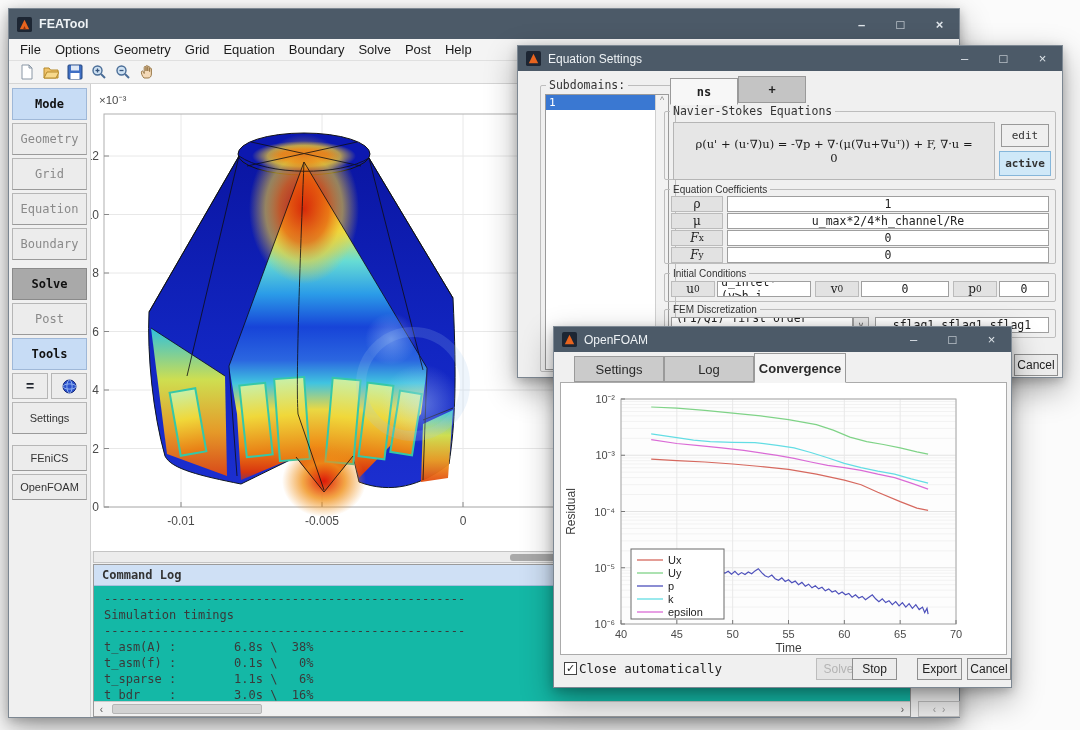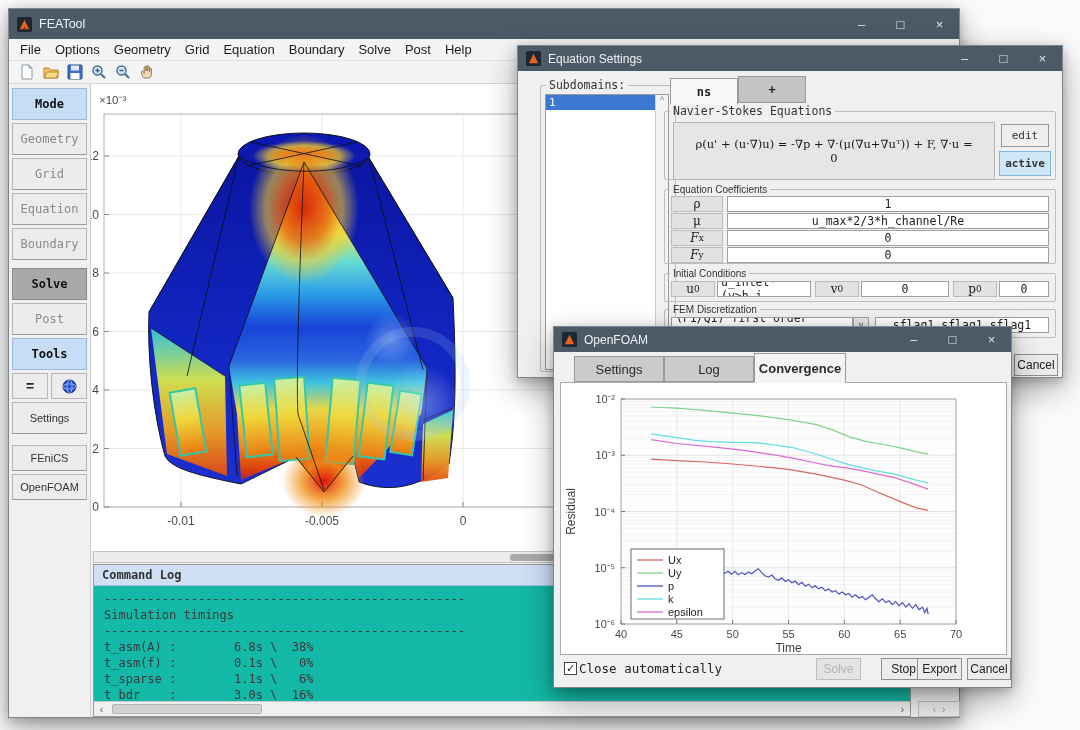--- a/index.html
+++ b/index.html
@@ -9,21 +9,21 @@
          box-shadow:0 12px 30px rgba(0,0,0,.32), 0 3px 10px rgba(0,0,0,.22); }
   .titlebar { position:absolute; left:0; right:0; top:0; background:#4c5a68; color:#eef2f5;
               display:flex; align-items:center; font-size:12.5px; }
   .titlebar .ticon { width:15px; height:15px; margin:0 7px 0 8px; flex:0 0 auto; }
   .tb-controls { margin-left:auto; display:flex; height:100%; }
   .tb-controls span { width:39px; display:flex; align-items:center; justify-content:center;
                       color:#dfe5ea; font-size:13px; }
   .mono { font-family:"DejaVu Sans Mono","Liberation Mono",monospace; }
   
   #main-win { left:8px; top:8px; width:952px; height:710px; z-index:1; }
-  #main-win .titlebar { height:30px; }
+  #main-win .titlebar { height:30px;font-weight:bold; }
   #menubar { position:absolute; left:0; right:0; top:30px; height:22px; background:#f4f4f4;
              border-bottom:1px solid #e0e0e0; display:flex; align-items:center; padding-left:4px; }
   .menu-item { padding:2px 7px; font-size:13px; color:#1b1b1b; }
   #toolbar { position:absolute; left:0; right:0; top:52px; height:23px; background:#f4f4f4;
              border-bottom:1px solid #d5d5d5; display:flex; align-items:center; padding-left:8px; gap:4px; }
   .tool-btn { width:20px; height:19px; display:flex; align-items:center; justify-content:center; }
   #sidebar { position:absolute; left:0; top:75px; width:82px; bottom:0; background:#f0f0f0;
              border-right:1px solid #cfcfcf; padding:4px 3px; }
   .sb-btn, .sb-header { width:100%; height:32px; margin-bottom:3px; display:flex; align-items:center;
              justify-content:center; font-family:"DejaVu Sans Mono",monospace; font-size:12px; }
@@ -399,21 +399,21 @@
           <span>ρ</span>
           <sub></sub>
         </div>
       <div class="coef-input">1</div>
     </div>
     <div class="coef-row" style="top:18px">
       <div class="coef-label">
           <span>μ</span>
           <sub></sub>
         </div>
-      <div class="coef-input">u_max*2/3*h_channel/Re</div>
+      <div class="coef-input">u_max*2/4*h_channel/Re</div>
     </div>
     <div class="coef-row" style="top:35px">
       <div class="coef-label">
           <span style="font-style:italic">F</span>
           <sub>x</sub>
         </div>
       <div class="coef-input">0</div>
     </div>
     <div class="coef-row" style="top:52px">
       <div class="coef-label">
@@ -563,17 +563,17 @@
         <text x="107" y="233" font-size="11" fill="#222">epsilon</text>
       </svg>
   </div>
 
   <div id="of-bottom">
     <span style="position:absolute; left:10px; top:3px; display:flex; align-items:center;">
       <span class="checkbox">✓</span>
       <span class="mono" style="font-size:12.5px; color:#222;">Close automatically</span>
     </span>
     <div class="btn disabled of-btn" style="left:262px;">Solve</div>
-    <div class="btn of-btn" style="left:327px;">Stop</div>
+    <div class="btn of-btn" style="left:298px;">Stop</div>
     <div class="btn of-btn" style="left:363px;">Export</div>
     <div class="btn of-btn" style="left:413px; width:44px;">Cancel</div>
   </div>
 </div>
 
 </body></html>

